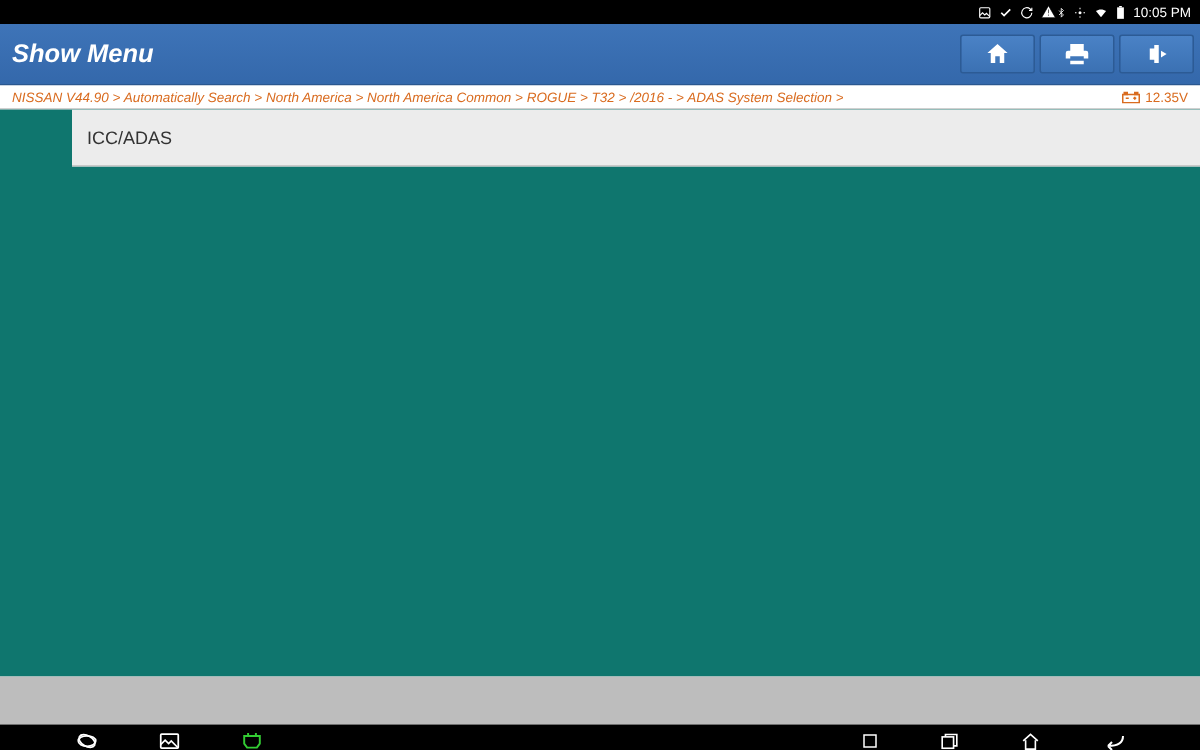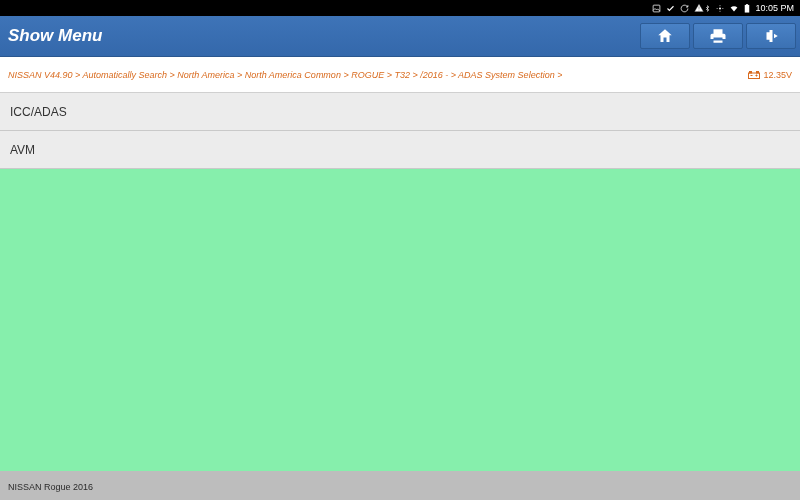--- a/index.html
+++ b/index.html
@@ -5,26 +5,26 @@
   * { margin: 0; padding: 0; box-sizing: border-box; }
   html, body { width: 800px; height: 500px; font-family: Arial, Helvetica, sans-serif; overflow: hidden; background: #fff; }
   .status-bar { height: 16px; background: #000; color: #fff; display: flex; align-items: center; justify-content: flex-end; font-size: 9px; padding: 0 6px; }
   .status-left, .status-right { display: flex; align-items: center; gap: 5px; }
   .status-left svg, .status-right svg { display: block; }
   .title-bar { height: 41px; background: linear-gradient(#3e74b8,#3468ab); display: flex; align-items: center; justify-content: space-between; padding: 0 4px 0 8px; border-bottom: 1px solid #2a578f; }
   .title-text { color: #fff; font-weight: bold; font-size: 17px; font-style: italic; }
   .title-actions { display: flex; gap: 3px; }
   .title-btn { width: 50px; height: 26px; background: linear-gradient(#4a82c6,#3b71b3); border: 1px solid #2c5b95; border-radius: 2px; display: flex; align-items: center; justify-content: center; cursor: pointer; }
   .title-btn svg { display: block; }
-  .breadcrumb-bar { height: 36px; background: #fff; display: flex; align-items: center; justify-content: space-between; padding: 0 8px; font-size: 9px; border-bottom: 1px solid #d0d0d0;}
+  .breadcrumb-bar { height: 16px; background: #fff; display: flex; align-items: center; justify-content: space-between; padding: 0 8px; font-size: 9px; border-bottom: 1px solid #d0d0d0;}
   .breadcrumb { color: #d96b1f; font-style: italic; white-space: nowrap; overflow: hidden; }
   .voltage { color: #d96b1f; display: flex; align-items: center; gap: 3px; font-style: normal; font-size: 9px;}
   .list { background: #fff; }
   .list-item { height: 38px; background: #ececec; border-bottom: 1px solid #c9c9c9; display: flex; align-items: center; padding: 0 10px; font-size: 12px; color: #333; cursor: pointer; }
-  .main-area { height: calc(500px - 16px - 32px - 20px - 32px - 22px); overflow: auto; background:#86efac;}
+  .main-area { height: calc(500px - 16px - 32px - 20px - 32px - 22px); overflow: auto; background:#0f766e;padding-left:48px;}
   .footer-info { height: 32px; background: #bdbdbd; display: flex; flex-direction: column; justify-content: center; padding: 0 8px; font-size: 9px; color: #2b2b2b; }
   .nav-bar { height: 22px; background: #000; display: flex; align-items: center; justify-content: space-between; padding: 0 50px; }
   .nav-left, .nav-right { display: flex; gap: 40px; align-items: center;}
   .nav-bar svg { display: block; cursor: pointer; }
 </style>
 </head>
 <body>
 
 <div class="status-bar">
   <div class="status-left">
@@ -96,28 +96,24 @@
       </svg>
     <span>12.35V</span>
   </span>
 </div>
 
 <div class="main-area">
   <div class="list">
     <div class="list-item">
       <span>ICC/ADAS</span>
     </div>
-    <div class="list-item">
-      <span>AVM</span>
-    </div>
   </div>
 </div>
 
 <div class="footer-info">
-  <div>NISSAN Rogue 2016</div>
 </div>
 
 <div class="nav-bar">
   <div class="nav-left">
     <svg width="16" height="14" viewBox="0 0 24 24" fill="none" stroke="#fff" stroke-width="2">
         <ellipse cx="12" cy="12" rx="10" ry="6"></ellipse>
         <ellipse cx="12" cy="12" rx="10" ry="6" transform="rotate(30 12 12)"></ellipse>
       </svg>
     <svg width="14" height="12" viewBox="0 0 24 20" fill="none" stroke="#fff" stroke-width="2">
         <rect x="2" y="2" width="20" height="16" rx="1"></rect>

